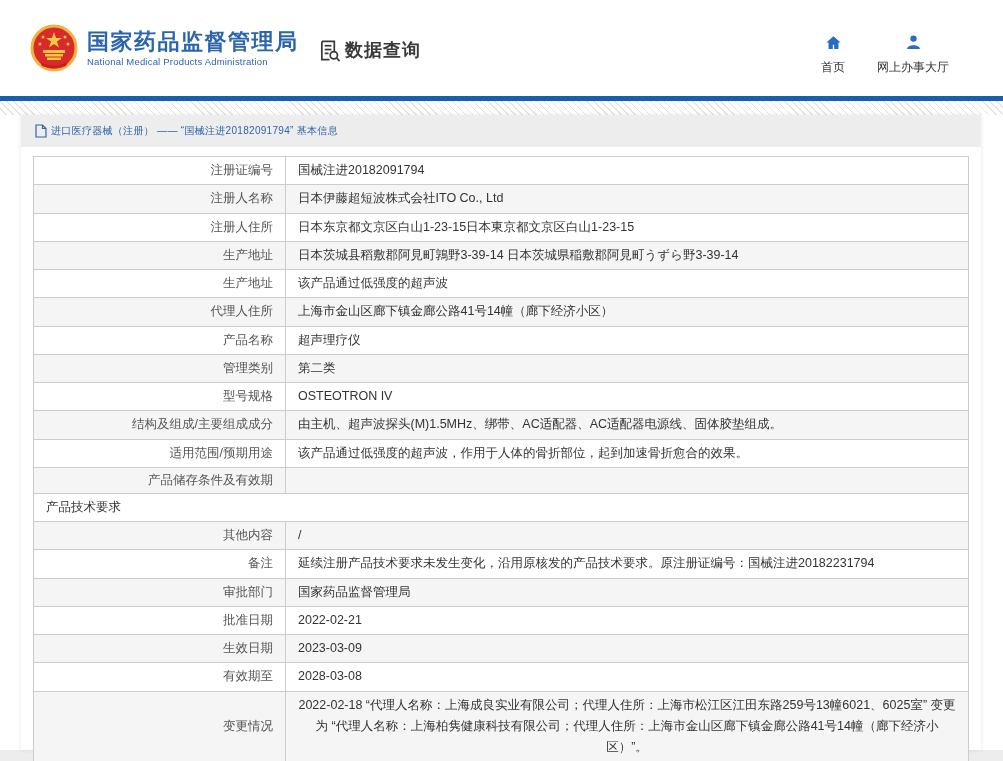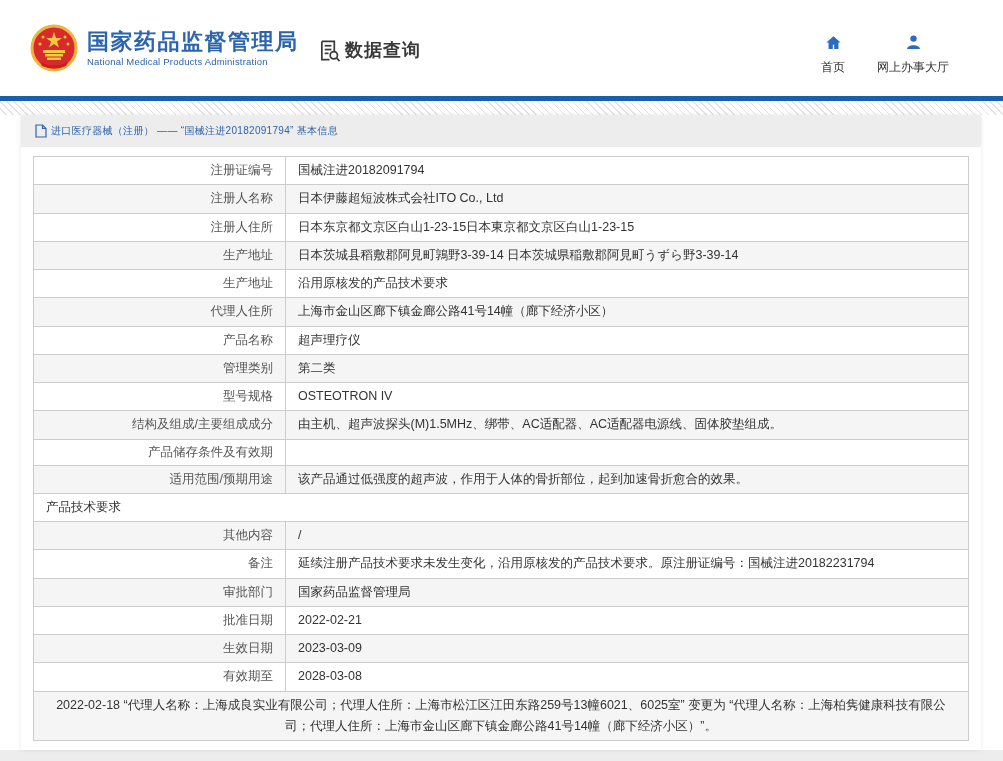--- a/index.html
+++ b/index.html
@@ -141,21 +141,21 @@
     <div class="row">
         <div class="cell-label">注册人住所</div>
         <div class="cell-value">日本东京都文京区白山1-23-15日本東京都文京区白山1-23-15</div>
       </div>
     <div class="row">
         <div class="cell-label">生产地址</div>
         <div class="cell-value">日本茨城县稻敷郡阿見町鶉野3-39-14 日本茨城県稲敷郡阿見町うずら野3-39-14</div>
       </div>
     <div class="row">
         <div class="cell-label">生产地址</div>
-        <div class="cell-value">沿用原核发的产品技术要求</div>
+        <div class="cell-value">该产品通过低强度的超声波</div>
       </div>
     <div class="row">
         <div class="cell-label">代理人住所</div>
         <div class="cell-value">上海市金山区廊下镇金廊公路41号14幢（廊下经济小区）</div>
       </div>
     <div class="row">
         <div class="cell-label">产品名称</div>
         <div class="cell-value">超声理疗仪</div>
       </div>
     <div class="row">
@@ -164,28 +164,28 @@
       </div>
     <div class="row">
         <div class="cell-label">型号规格</div>
         <div class="cell-value">OSTEOTRON IV</div>
       </div>
     <div class="row">
         <div class="cell-label">结构及组成/主要组成成分</div>
         <div class="cell-value">由主机、超声波探头(M)1.5MHz、绑带、AC适配器、AC适配器电源线、固体胶垫组成。</div>
       </div>
     <div class="row">
+        <div class="cell-label">适用范围/预期用途</div>
+        <div class="cell-value">该产品通过低强度的超声波，作用于人体的骨折部位，起到加速骨折愈合的效果。</div>
+      </div>
+    <div class="row">
         <div class="cell-label">产品储存条件及有效期</div>
         <div class="cell-value"></div>
       </div>
     <div class="row">
-        <div class="cell-label">适用范围/预期用途</div>
-        <div class="cell-value">该产品通过低强度的超声波，作用于人体的骨折部位，起到加速骨折愈合的效果。</div>
-      </div>
-    <div class="row">
         <div class="cell-value">产品技术要求</div>
       </div>
     <div class="row">
         <div class="cell-label">其他内容</div>
         <div class="cell-value">/</div>
       </div>
     <div class="row">
         <div class="cell-label">备注</div>
         <div class="cell-value">延续注册产品技术要求未发生变化，沿用原核发的产品技术要求。原注册证编号：国械注进20182231794</div>
       </div>
@@ -199,17 +199,18 @@
       </div>
     <div class="row">
         <div class="cell-label">生效日期</div>
         <div class="cell-value">2023-03-09</div>
       </div>
     <div class="row">
         <div class="cell-label">有效期至</div>
         <div class="cell-value">2028-03-08</div>
       </div>
     <div class="row">
+        <div class="cell-label">变更情况</div>
         <div class="cell-value">2022-02-18 “代理人名称：上海成良实业有限公司；代理人住所：上海市松江区江田东路259号13幢6021、6025室” 变更为 “代理人名称：上海柏隽健康科技有限公司；代理人住所：上海市金山区廊下镇金廊公路41号14幢（廊下经济小区）”。</div>
       </div>
 
   </div>
 </div>
 
 </body></html>

